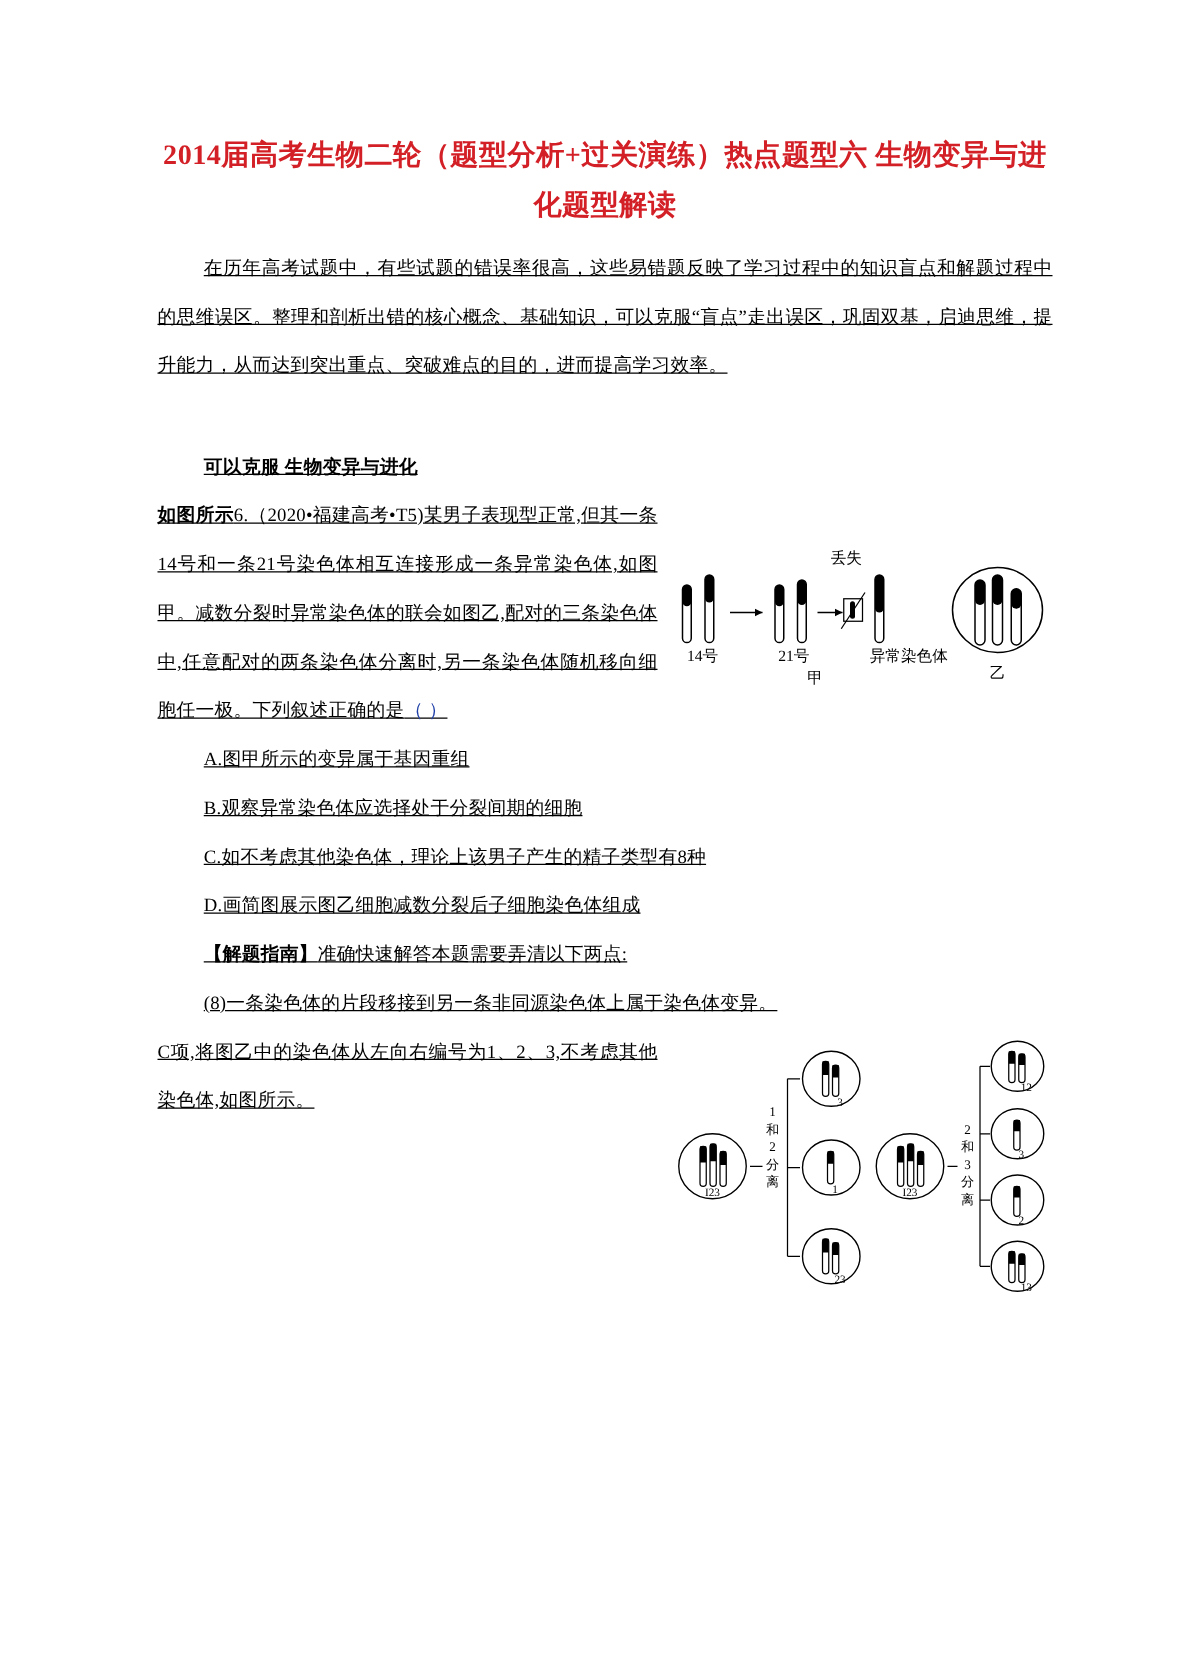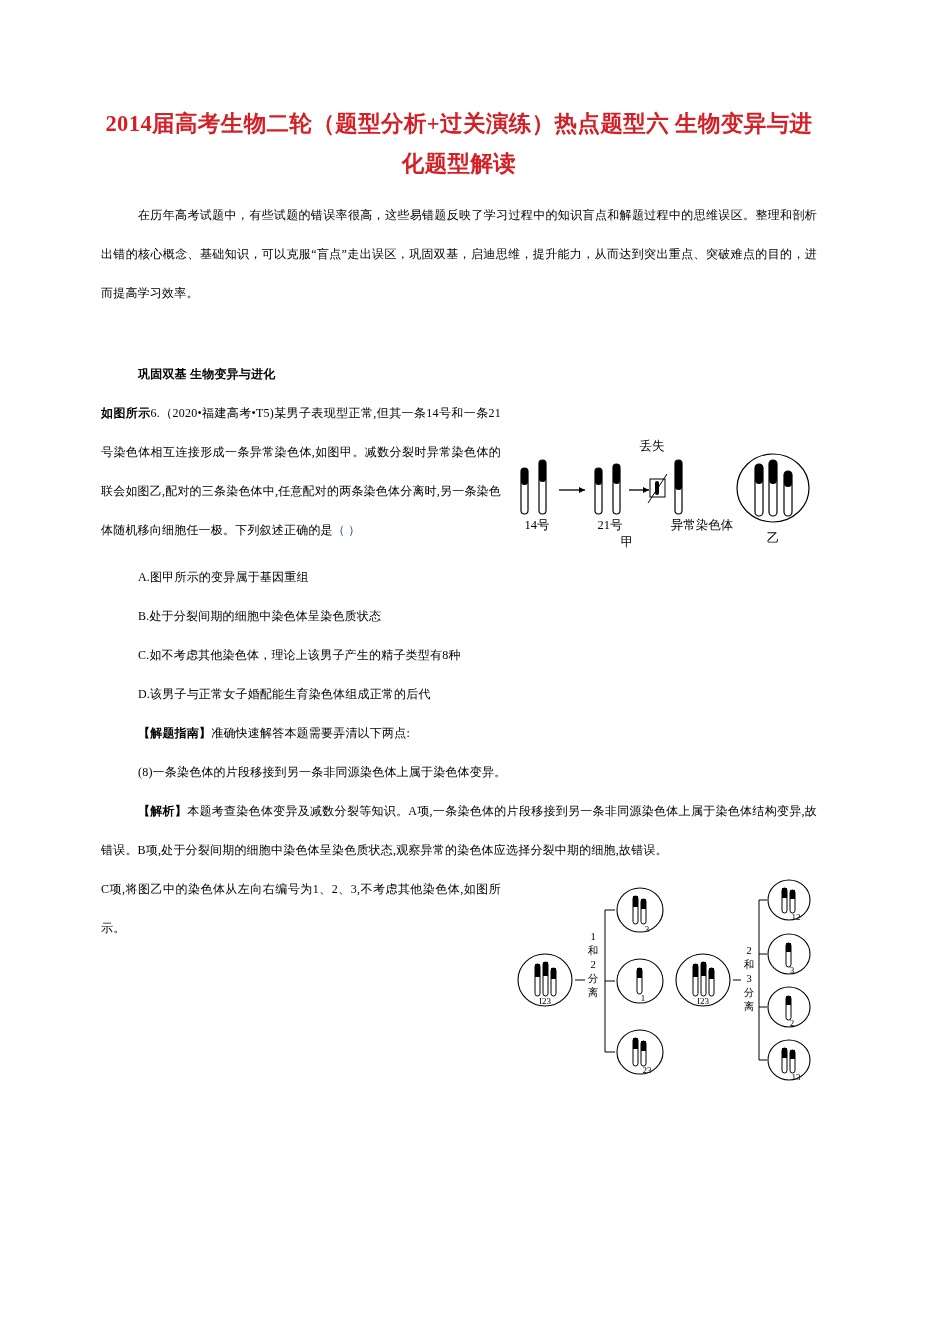--- a/index.html
+++ b/index.html
@@ -16,38 +16,39 @@
     overflow: hidden;
   }
   .page {
     position: relative;
     width: 950px;
     height: 1344px;
     padding: 0;
   }
   .content {
     position: absolute;
-    left: 101px;
+    left: 126px;
     top: 104px;
     width: 716px;
   }
   .doc-title {
     color: #d31f26;
     font-weight: bold;
     font-size: 22.5px;
     line-height: 40px;
     text-align: center;
     letter-spacing: 0.4px;
   }
   p.para {
-    font-size: 12px;
+    font-size: 15px;
     line-height: 39px;
     margin: 0;
     text-align: justify;
     letter-spacing: 0.2px;
+    text-decoration: underline;
   }
   .indent2 { text-indent: 37px; }
   .spacer-lg { height: 42px; }
   .spacer-sm { height: 12px; }
   .bold { font-weight: bold; }
   .wrap-right {
     float: right;
     margin-left: 6px;
   }
   .clearfix::after {
@@ -77,21 +78,21 @@
   <div class="content">
 
     <div class="doc-title">2014届高考生物二轮（题型分析+过关演练）热点题型六 生物变异与进化题型解读</div>
 
     <div class="spacer-sm"></div>
 
     <p class="para indent2">在历年高考试题中，有些试题的错误率很高，这些易错题反映了学习过程中的知识盲点和解题过程中的思维误区。整理和剖析出错的核心概念、基础知识，可以克服“盲点”走出误区，巩固双基，启迪思维，提升能力，从而达到突出重点、突破难点的目的，进而提高学习效率。</p>
 
     <div class="spacer-lg"></div>
 
-    <p class="para bold indent2">巩固双基 生物变异与进化</p>
+    <p class="para bold indent2">可以克服 生物变异与进化</p>
 
     <div class="clearfix">
       <div class="wrap-right fig1">
         <svg width="310" height="120" viewBox="0 0 310 120">
 
           <text x="145" y="12" font-family="Liberation Serif, serif" font-size="12.5" text-anchor="middle">丢失</text>
 
           <rect x="14" y="30" width="7" height="46" rx="3.5" fill="#ffffff" stroke="#000" stroke-width="1.2"></rect>
           <rect x="14" y="30" width="7" height="17" rx="3.5" fill="#000"></rect>
           <rect x="32" y="22" width="7" height="54" rx="3.5" fill="#ffffff" stroke="#000" stroke-width="1.2"></rect>
@@ -129,29 +130,28 @@
           <text x="195" y="91" font-family="Liberation Serif, serif" font-size="12.5" text-anchor="middle">异常染色体</text>
           <text x="120" y="108" font-family="Liberation Serif, serif" font-size="12.5" text-anchor="middle">甲</text>
           <text x="266" y="104" font-family="Liberation Serif, serif" font-size="12.5" text-anchor="middle">乙</text>
         </svg>
       </div>
 
       <p class="para"><span class="bold">如图所示</span><span>6.（2020•福建高考•T5)某男子表现型正常,但其一条14号和一条21号染色体相互连接形成一条异常染色体,如图甲。减数分裂时异常染色体的联会如图乙,配对的三条染色体中,任意配对的两条染色体分离时,另一条染色体随机移向细胞任一极。下列叙述正确的是</span><span class="blue nowrap">（ ）</span></p>
     </div>
 
     <p class="para indent2">A.图甲所示的变异属于基因重组</p>
-    <p class="para indent2">B.处于分裂间期的细胞中染色体呈染色质状态</p>
+    <p class="para indent2">B.观察异常染色体应选择处于分裂间期的细胞</p>
     <p class="para indent2">C.如不考虑其他染色体，理论上该男子产生的精子类型有8种</p>
-    <p class="para indent2">D.该男子与正常女子婚配能生育染色体组成正常的后代</p>
+    <p class="para indent2">D.画简图展示图乙细胞减数分裂后子细胞染色体组成</p>
 
     <p class="para indent2"><span class="bold">【解题指南】</span><span>准确快速解答本题需要弄清以下两点:</span></p>
 
     <p class="para indent2">(8)一条染色体的片段移接到另一条非同源染色体上属于染色体变异。</p>
 
-    <p class="para indent2"><span class="bold">【解析】</span><span>本题考查染色体变异及减数分裂等知识。A项,一条染色体的片段移接到另一条非同源染色体上属于染色体结构变异,故错误。B项,处于分裂间期的细胞中染色体呈染色质状态,观察异常的染色体应选择分裂中期的细胞,故错误。</span></p>
 
     <div class="clearfix">
       <div class="wrap-right fig2">
         <svg width="310" height="215" viewBox="0 0 310 215">
 
           <ellipse cx="38" cy="110" rx="27" ry="26" fill="none" stroke="#000" stroke-width="1.1"></ellipse>
           <rect x="28" y="94" width="5" height="32" rx="2.5" fill="#ffffff" stroke="#000" stroke-width="1"></rect>
           <rect x="28" y="94" width="5" height="13" fill="#000"></rect>
           <rect x="36" y="92" width="5" height="34" rx="2.5" fill="#ffffff" stroke="#000" stroke-width="1"></rect>
           <rect x="36" y="92" width="5" height="14" fill="#000"></rect>

